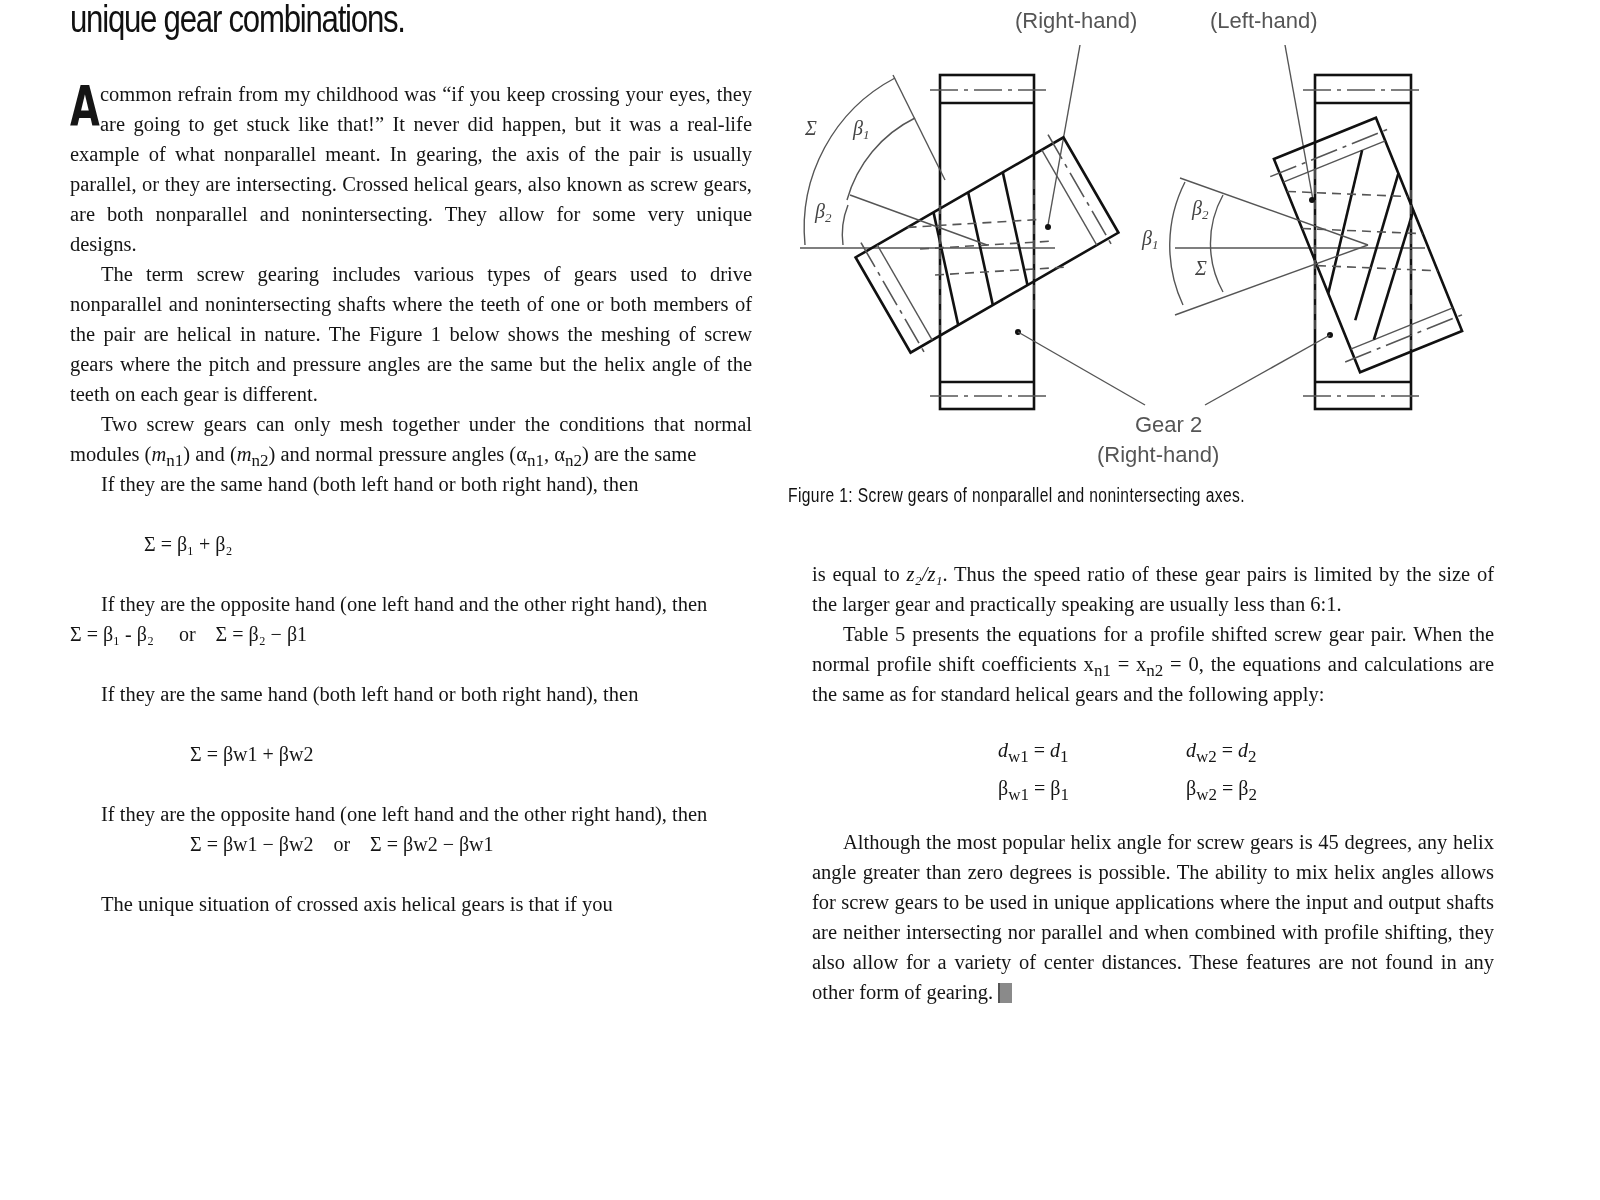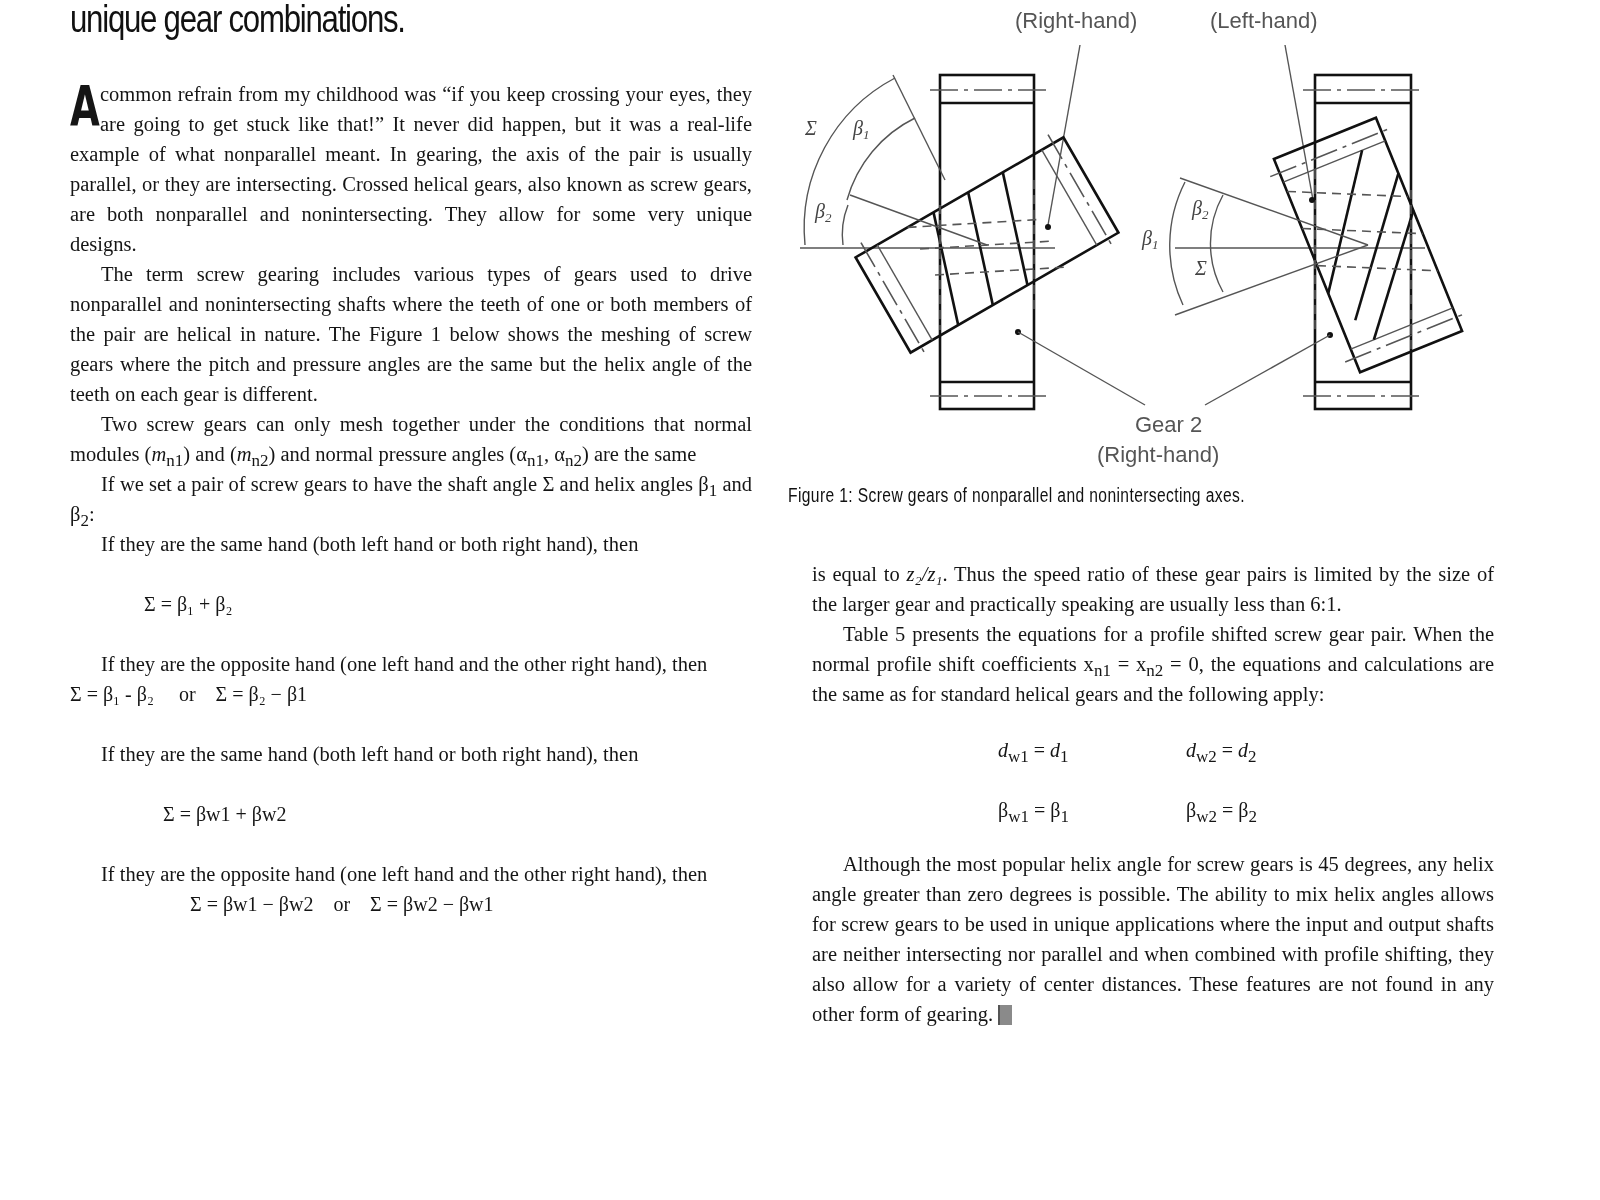--- a/index.html
+++ b/index.html
@@ -9,21 +9,21 @@
 
   .col { position: absolute; font-family: "Liberation Serif", serif; font-size: 20.5px; line-height: 30px; color: #151515; text-align: justify; }
   #colL { left: 70px; top: 79px; width: 682px; }
   #colR { left: 812px; top: 559px; width: 682px; }
   .p { margin: 0; }
   .ind { text-indent: 31px; }
   .dropcap { float: left; font-family: "DejaVu Sans", sans-serif; font-weight: bold; font-size: 55px; line-height: 46px; margin: 4px 4px 0 0; height: 52px; transform: scaleX(0.7); transform-origin: left top; width: 26px; }
   .eq { font-family: "Liberation Serif", serif; font-size: 20px; height: 30px; line-height: 30px; white-space: pre; }
   .gap { height: 30px; }
   sub { font-size: 17px; vertical-align: -5px; line-height: 0; }
-  .eqgrid { display: grid; grid-template-columns: 188px 200px; margin-left: 186px; row-gap: 30px; margin-top: 26px; margin-bottom: 24px; }
+  .eqgrid { display: grid; grid-template-columns: 188px 200px; margin-left: 186px; row-gap: 8px; margin-top: 26px; margin-bottom: 24px; }
   .cursor { display: inline-block; width: 12px; height: 20px; background: #8a8a8a; vertical-align: -4px; border-left: 2px solid #555; }
 
   #figure { position: absolute; left: 785px; top: 0; width: 700px; height: 480px; }
   #caption { position: absolute; left: 788px; top: 484px; font-family: "Liberation Sans", sans-serif; font-size: 20px; color: #111; transform: scaleX(0.78); transform-origin: left top; white-space: nowrap; letter-spacing: 0.5px; }
   .lbl { font-family: "Liberation Sans", sans-serif; font-size: 22px; fill: #555; }
   .glbl { font-family: "Liberation Serif", serif; font-style: italic; font-size: 20px; fill: #444; }
   .thick { stroke: #111; stroke-width: 2.6; fill: none; }
   .thin { stroke: #555; stroke-width: 1.4; fill: none; }
   .dash { stroke: #555; stroke-width: 1.6; fill: none; stroke-dasharray: 9 6; }
   .dashdot { stroke: #555; stroke-width: 1.6; fill: none; stroke-dasharray: 28 6 4 6; }
@@ -32,35 +32,35 @@
 <body>
 
 <div id="headline">
   <span>unique gear combinations.</span>
 </div>
 
 <div id="colL" class="col">
   <p class="p"><span class="dropcap">A</span><span> common refrain from my childhood was “if you keep crossing your eyes, they are going to get stuck like that!” It never did happen, but it was a real-life example of what nonparallel meant. In gearing, the axis of the pair is usually parallel, or they are intersecting. Crossed helical gears, also known as screw gears, are both nonparallel and nonintersecting.  They allow for some very unique designs.</span></p>
   <p class="p ind">The term screw gearing includes various types of gears used to drive nonparallel and nonintersecting shafts where the teeth of one or both members of the pair are helical in nature. The Figure 1 below shows the meshing of screw gears where the pitch and pressure angles are the same but the helix angle of the teeth on each gear is different.</p>
   <p class="p ind"><span>Two screw gears can only mesh together under the conditions that normal modules (</span><i>m</i><sub>n1</sub><span>) and (</span><i>m</i><sub>n2</sub><span>) and normal pressure angles (</span><span>α</span><sub>n1</sub><span>, </span><span>α</span><sub>n2</sub><span>) are the same</span></p>
-  <p class="p ind"><span>If we set a pair of screw gears to have the shaft angle Σ and helix angles </span><span>β</span><sub>1</sub><span> and </span><span>β</span><sub>2</sub><span>:</span></p>
   <p class="p ind">If they are the same hand (both left hand or both right hand), then</p>
   <div class="gap"></div>
   <div class="eq" style="margin-left:74px">Σ = β₁ + β₂</div>
   <div class="gap"></div>
   <p class="p ind">If they are the opposite hand (one left hand and the other right hand), then</p>
   <div class="eq" style="">Σ = β₁ - β₂     or    Σ = β₂ − β1</div>
   <div class="gap"></div>
   <p class="p ind">If they are the same hand (both left hand or both right hand), then</p>
   <div class="gap"></div>
-  <div class="eq" style="margin-left:93px">Σ = βw1 + βw2</div>
+  <div class="eq" style="margin-left:120px">Σ = βw1 + βw2</div>
   <div class="gap"></div>
   <p class="p ind">If they are the opposite hand (one left hand and the other right hand), then</p>
   <div class="eq" style="margin-left:120px">Σ = βw1 − βw2    or    Σ = βw2 − βw1</div>
   <div class="gap"></div>
+  <p class="p ind" style="white-space:nowrap">The unique situation of crossed axis helical gears is that if you</p>
 </div>
 
 <svg id="figure" viewBox="0 0 700 480">
   <text class="lbl" x="230" y="28">(Right-hand)</text>
   <text class="lbl" x="425" y="28">(Left-hand)</text>
   <line class="thin" x1="295" y1="45" x2="263" y2="225"></line>
   <line class="thin" x1="500" y1="45" x2="528" y2="200"></line>
 
   <g>
     <rect class="thick" x="155" y="75" width="94" height="334"></rect>

